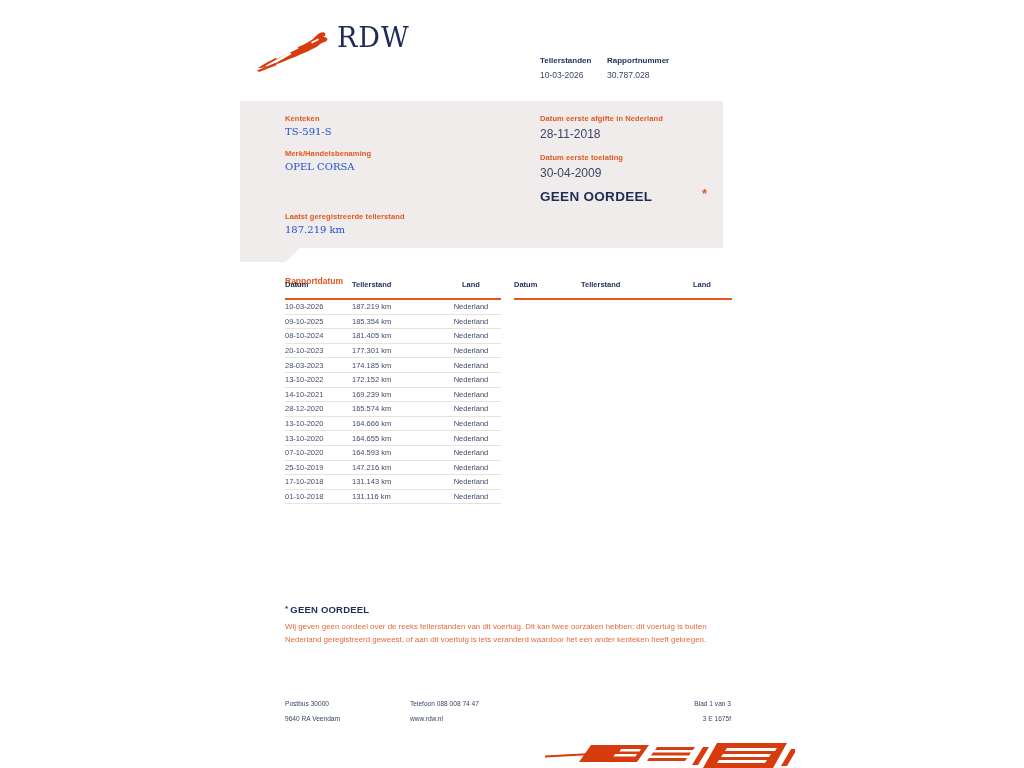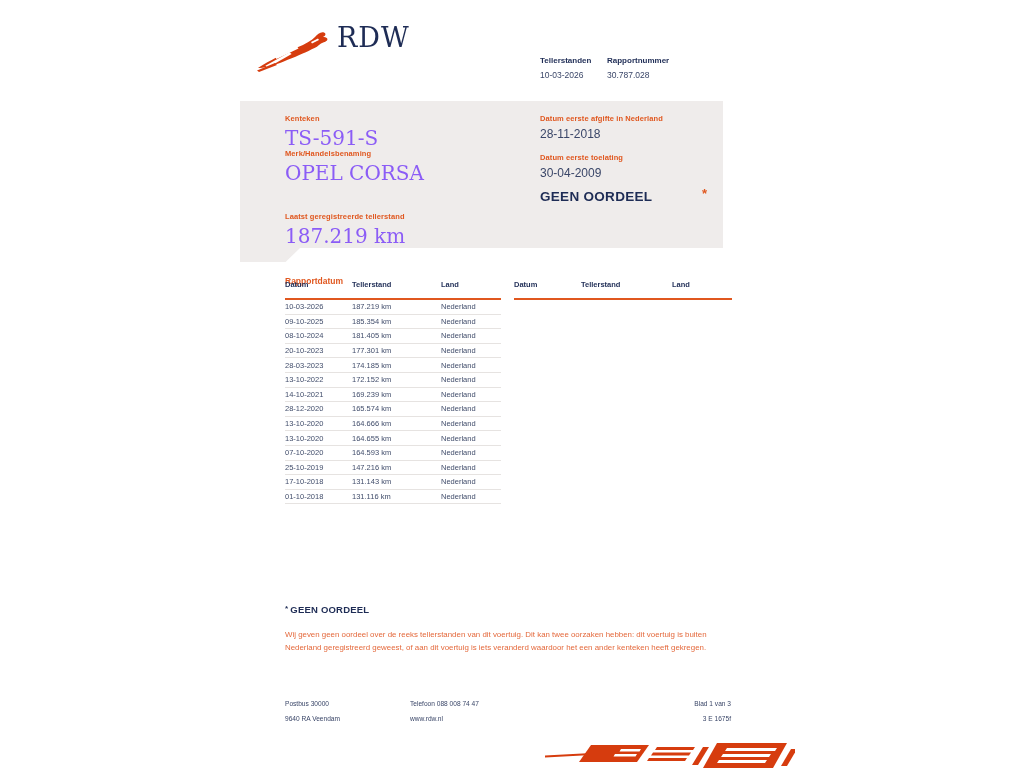--- a/index.html
+++ b/index.html
@@ -33,21 +33,21 @@
   .info-box {
     position:absolute; left:240px; top:101px; width:483px; height:147px;
     background:#efeceb;
   }
   .info-box::after {
     content:""; position:absolute; left:0; top:100%; width:60px; height:14px;
     background:#efeceb;
     clip-path:polygon(0 0, 100% 0, 76% 100%, 0 100%);
   }
   .lbl { font-size:7.5px; font-weight:bold; color:#e0571f; letter-spacing:0.1px; }
-  .val { font-size:20px; color:#8b5cf6; margin-top:3px; }
+  .val { font-size:10px; color:#1d4ed8; margin-top:3px; }
   .val-sm { font-size:12px; color:#3a4668; margin-top:4px; }
   .ib-item { position:absolute; }
   .ib-kenteken   { left:45px;  top:13px; }
   .ib-merk       { left:45px;  top:48px; }
   .ib-teller     { left:45px;  top:111px; }
   .ib-afgifte    { left:300px; top:13px; }
   .ib-toelating  { left:300px; top:52px; }
   .ib-oordeel    { left:300px; top:88px; font-size:13.5px; font-weight:bold; color:#1e2c55; letter-spacing:0.3px; }
   .ib-asterisk   { left:462px; top:85px; font-size:13px; font-weight:bold; color:#e0571f; }
 
@@ -59,31 +59,31 @@
   .mtable { position:absolute; top:289px; font-size:7.5px; color:#414d6b; }
   .mtable.left  { left:285px; width:216px; }
   .mtable.right { left:514px; width:218px; }
   .thead {
     display:flex; align-items:flex-end; height:11px;
     font-weight:bold; color:#1e2c55;
     border-bottom:2px solid #e0571f; padding-bottom:9px;
   }
   .c-date { width:67px; }
   .c-km   { flex:1; text-align:left; }
-  .c-land { width:60px; text-align:left; }
+  .c-land { width:60px; text-align:center; }
   .trow {
     display:flex; align-items:center; height:14.6px;
     border-bottom:1px solid #e6e3e1;
   }
 
   
   .footnote { position:absolute; left:285px; top:604px; width:430px; }
   .fn-title { font-size:9.5px; font-weight:bold; color:#1e2c55; letter-spacing:0.2px; }
   .fn-title .fn-star { font-size:8px; vertical-align:top; margin-right:2px; }
-  .fn-body { margin-top:13px; font-size:7.9px; line-height:13px; color:#e4693c; }
+  .fn-body { margin-top:5px; font-size:7.9px; line-height:13px; color:#e4693c; }
 
   
   .pfooter { position:absolute; left:285px; top:700px; width:446px; font-size:6.6px; color:#3a4668; }
   .pf-col { position:absolute; top:0; }
   .pf-left { left:0; }
   .pf-mid  { left:125px; }
   .pf-right{ right:0; text-align:right; }
   .pf-col div + div { margin-top:8px; }
 
   

